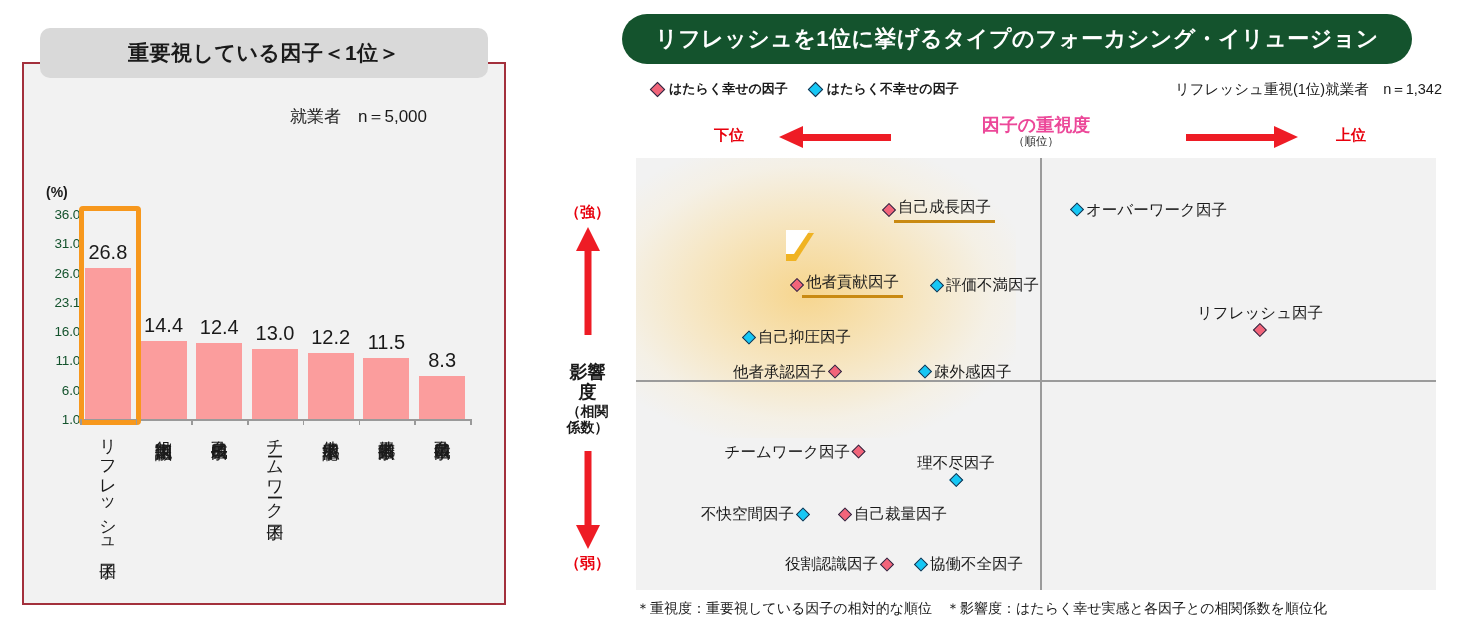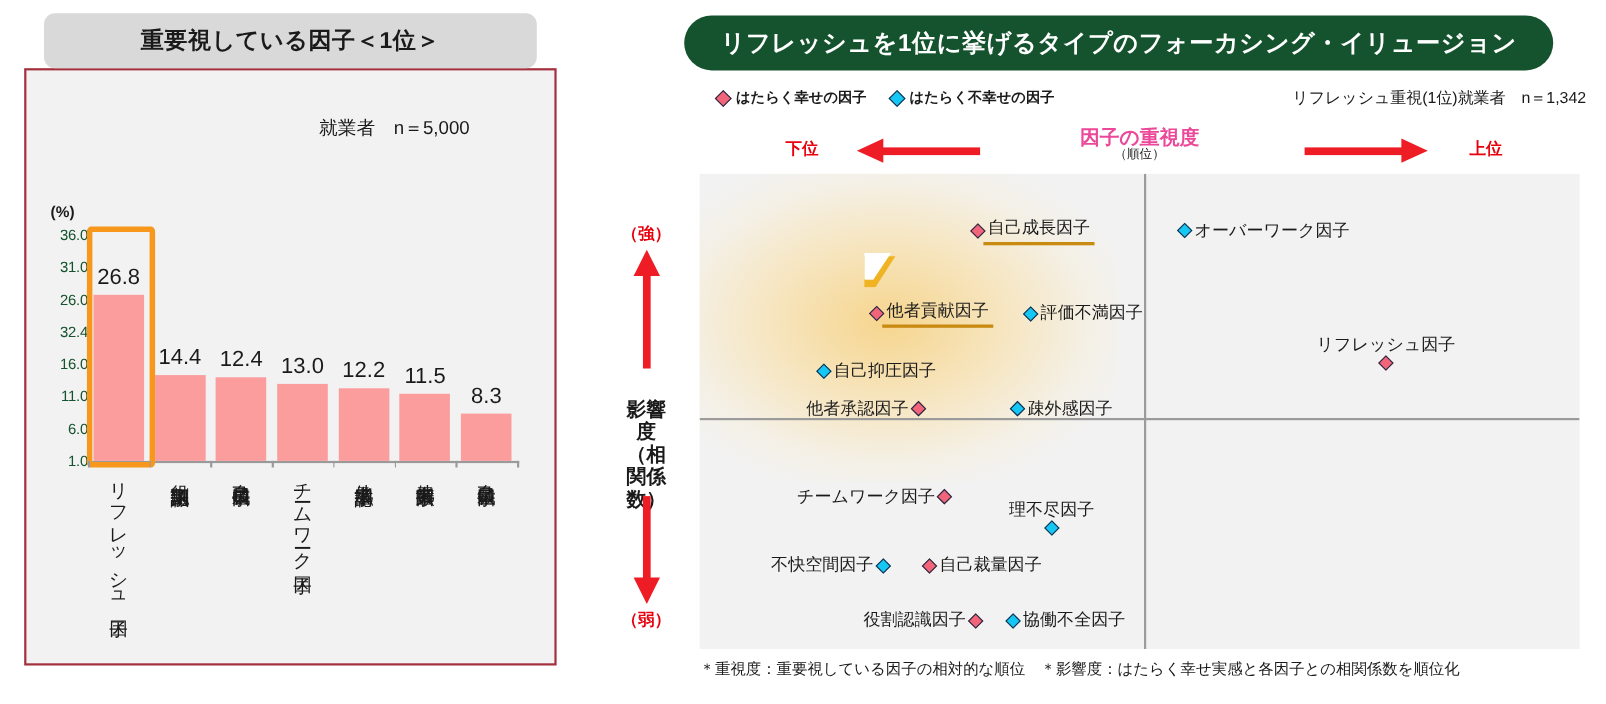--- a/index.html
+++ b/index.html
@@ -2,21 +2,21 @@
 <html><head>
 <meta charset="utf-8">
 <style>
   html,body{margin:0;padding:0;background:#ffffff;}
   body{width:1460px;height:640px;position:relative;overflow:hidden;
        font-family:"Liberation Sans","DejaVu Sans",sans-serif;color:#231f20;}
 
   
   #left-panel{position:absolute;left:22px;top:62px;width:484px;height:543px;
               background:#f2f2f2;border:2.5px solid #a3303c;box-sizing:border-box;}
-  #left-title-pill{position:absolute;left:40px;top:12px;width:448px;height:50px;
+  #left-title-pill{position:absolute;left:40px;top:28px;width:448px;height:50px;
       background:#d9d9d9;border-radius:10px;display:flex;align-items:center;
       justify-content:center;font-size:21px;font-weight:bold;letter-spacing:.5px;color:#1a1a1a;}
   #left-n{position:absolute;left:290px;top:105px;font-size:17px;color:#1a1a1a;white-space:nowrap;}
   #pct-label{position:absolute;left:46px;top:184px;font-size:14px;font-weight:bold;color:#1a1a1a;}
 
   
   #bar-plot{position:absolute;left:80px;top:214px;width:390px;height:205px;}
   #y-axis-labels{position:absolute;left:40px;top:214px;width:40px;height:205px;}
   .ytick{position:absolute;right:0;font-size:13.5px;color:#14532d;transform:translateY(-50%);
          white-space:nowrap;letter-spacing:-.2px;}
@@ -74,21 +74,21 @@
   #y-weak{bottom:2px;}
   .varrow{position:absolute;left:50%;transform:translateX(-50%);width:7px;background:#ee1c25;}
   #varrow-up{top:72px;height:88px;}
   #varrow-dn{bottom:46px;height:78px;}
   .vtip{position:absolute;left:50%;transform:translateX(-50%);width:0;height:0;
         border-left:12px solid transparent;border-right:12px solid transparent;}
   #vtip-up{top:52px;border-bottom:24px solid #ee1c25;}
   #vtip-dn{bottom:26px;border-top:24px solid #ee1c25;}
   #y-title{position:absolute;left:50%;top:188px;transform:translateX(-50%);text-align:center;}
   #y-title .t1{font-size:18px;font-weight:bold;color:#1a1a1a;line-height:1.1;}
-  #y-title .t2{font-size:18px;font-weight:bold;color:#1a1a1a;line-height:1.15;}
+  #y-title .t2{font-size:14px;font-weight:bold;color:#1a1a1a;line-height:1.15;}
 
   
   #scatter{position:absolute;left:636px;top:158px;width:800px;height:432px;
            background:#f2f2f2;overflow:hidden;}
   #glow{position:absolute;left:-40px;top:-10px;width:420px;height:290px;
         background:radial-gradient(ellipse at 50% 50%, rgba(250,190,60,.55) 0%,
                   rgba(252,214,130,.42) 38%, rgba(253,233,185,.22) 62%, rgba(255,255,255,0) 78%);}
   #vline{position:absolute;left:404px;top:0;width:1.5px;height:100%;background:#9b9b9b;}
   #hline{position:absolute;left:0;top:222px;width:100%;height:1.5px;background:#9b9b9b;}
 
@@ -122,21 +122,21 @@
 <div id="left-panel"></div>
 
 <div id="left-title-pill">重要視している因子＜1位＞</div>
 <div id="left-n">就業者　n＝5,000</div>
 <div id="pct-label">(%)</div>
 
 <div id="y-axis-labels">
     <div class="ytick" style="top: 0px;">36.0</div>
     <div class="ytick" style="top: 29.2857px;">31.0</div>
     <div class="ytick" style="top: 58.5714px;">26.0</div>
-    <div class="ytick" style="top: 87.8571px;">32.4</div>
+    <div class="ytick" style="top: 87.8571px;">23.1</div>
     <div class="ytick" style="top: 117.143px;">16.0</div>
     <div class="ytick" style="top: 146.429px;">11.0</div>
     <div class="ytick" style="top: 175.714px;">6.0</div>
     <div class="ytick" style="top: 205px;">1.0</div>
   </div>
 <div id="axis-line"></div>
 <div id="bar-plot">
     <div class="bar-col" style="left: 4.85714px; height: 205px;">
       <div class="bar-rect" style="height: 151.114px;"></div>
       <div class="bar-val" style="top: 26.8857px;">26.8</div>

